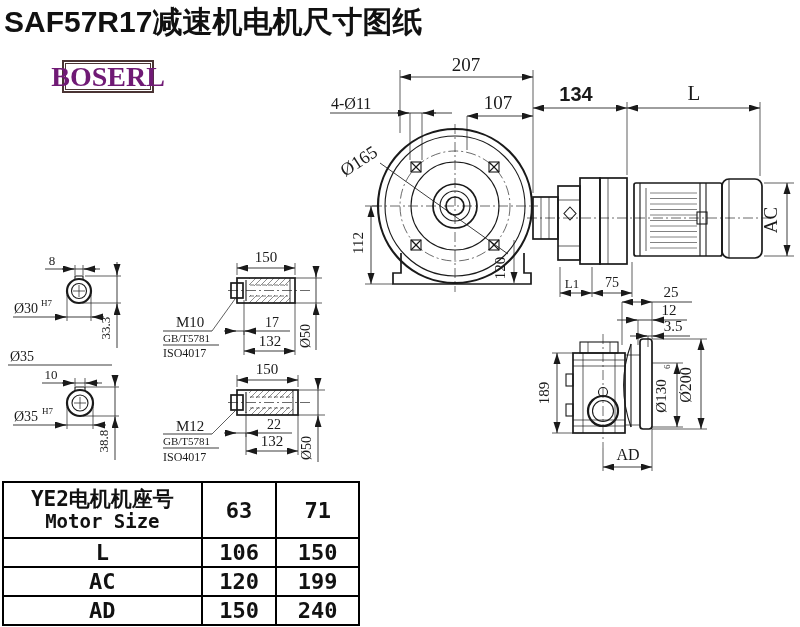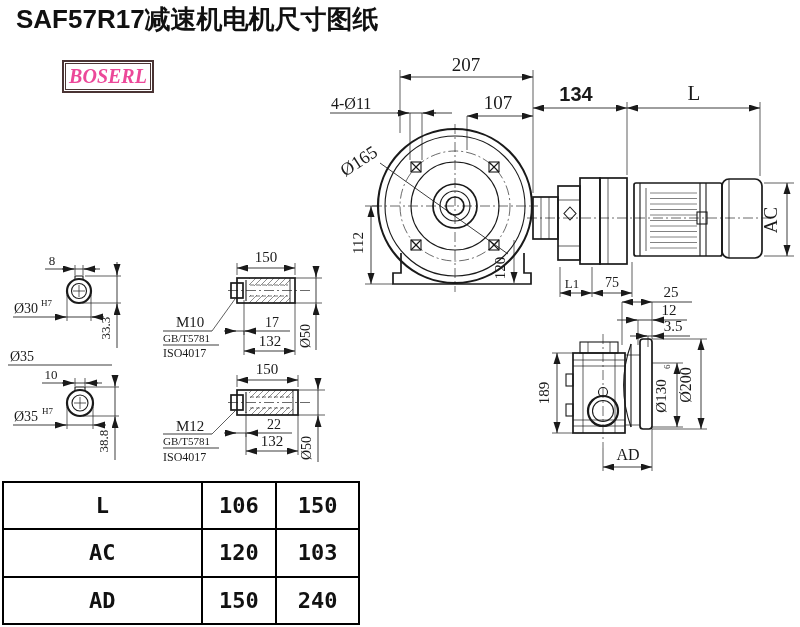--- a/index.html
+++ b/index.html
@@ -1,23 +1,23 @@
 <!DOCTYPE html>
 <html><head>
 <meta charset="utf-8">
 <style>
   html,body{margin:0;padding:0;background:#ffffff;}
   body{width:800px;height:627px;position:relative;overflow:hidden;
        font-family:"Liberation Sans",sans-serif;color:#111;}
-  .page-title{position:absolute;left:16px;top:2px;font-size:26px;font-weight:bold;
+  .page-title{position:absolute;left:4px;top:2px;font-size:30px;font-weight:bold;
        letter-spacing:0px;color:#111;white-space:nowrap;}
   .logo-box{position:absolute;left:62px;top:60px;width:88px;height:29px;
        border:2px solid #4a3434;box-shadow:inset 0 0 0 1px #ffffff, inset 0 0 0 2px #4a3434;
        display:flex;align-items:center;justify-content:center;background:#fff;}
-  .logo-text{font-family:"Liberation Serif",serif;font-weight:bold;font-size:20px;color:#ec4899;font-style:italic;}
+  .logo-text{font-family:"Liberation Serif",serif;font-weight:bold;font-size:28px;color:#701a75;}
   svg.drawing{position:absolute;left:0;top:0;}
   svg .ln{stroke:#1a1a1a;fill:none;}
   svg .thin{stroke-width:0.7;}
   svg .dim{stroke-width:0.85;}
   svg .med{stroke-width:1.1;}
   svg .xb{stroke-width:1.7;}
   svg .bold{stroke-width:2.2;}
   svg .cl{stroke-width:0.65;stroke-dasharray:10 3 2 3;}
   svg .dash{stroke-width:0.6;stroke-dasharray:4 2;}
   svg text{fill:#1a1a1a;stroke:none;font-family:"Liberation Serif",serif;}
@@ -389,29 +389,37 @@
 </svg>
 
 <div class="dim-table">
   <table>
     <colgroup>
         <col style="width:200px">
         <col style="width:75px">
         <col style="width:83px">
       </colgroup>
     <tbody>
+        <tr style="height:56px">
+      <td class="hdr">
+        <div>YE2电机机座号</div>
+        <div class="en">Motor Size</div>
+      </td>
+      <td>63</td>
+      <td>71</td>
+    </tr>
     <tr style="height:29px">
       <td>L</td>
       <td>106</td>
       <td>150</td>
     </tr>
     <tr style="height:29px">
       <td>AC</td>
       <td>120</td>
-      <td>103</td>
+      <td>199</td>
     </tr>
     <tr style="height:29px">
       <td>AD</td>
       <td>150</td>
       <td>240</td>
     </tr>
   </tbody>
     </table>
 </div>
 

